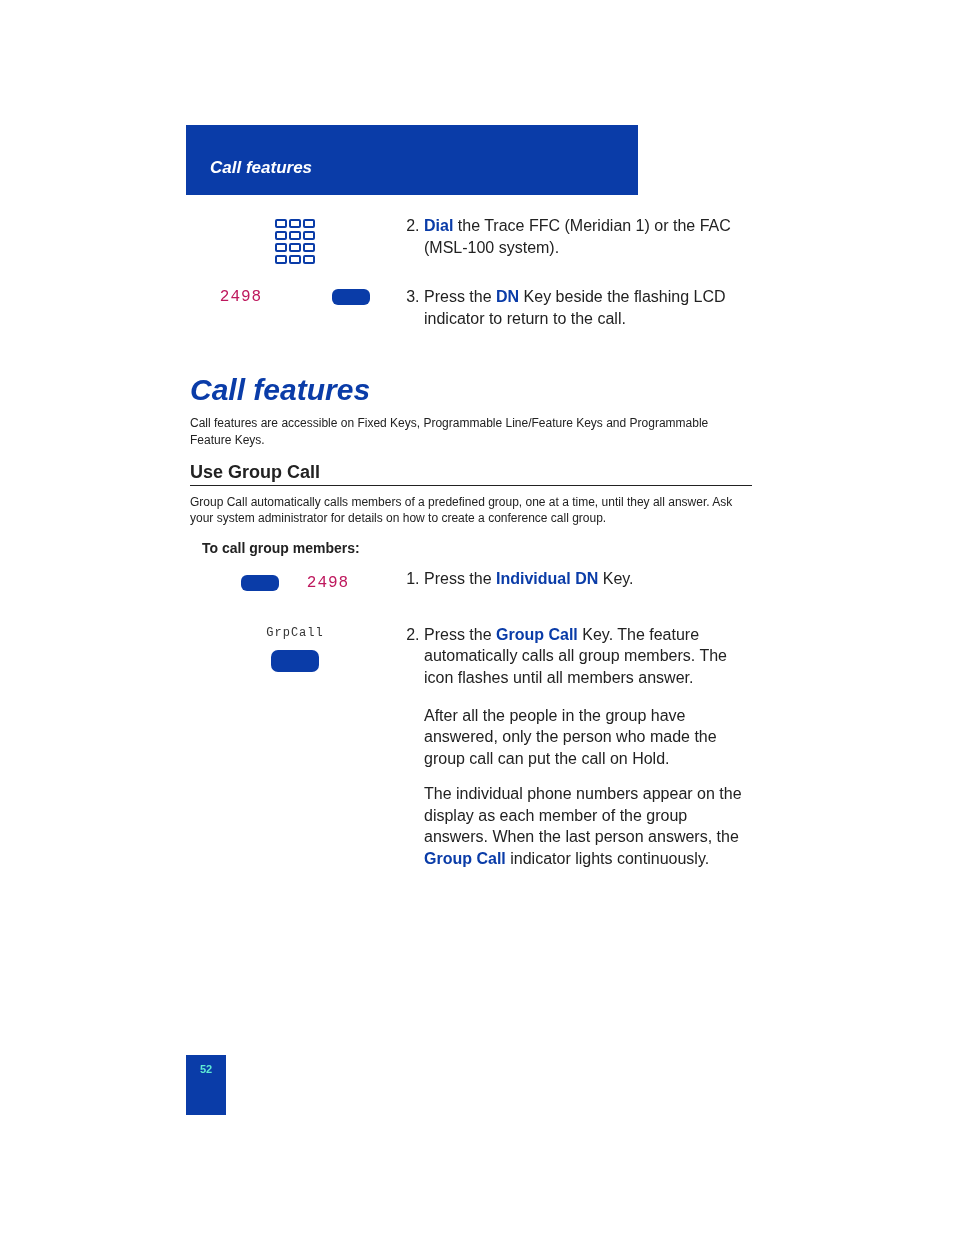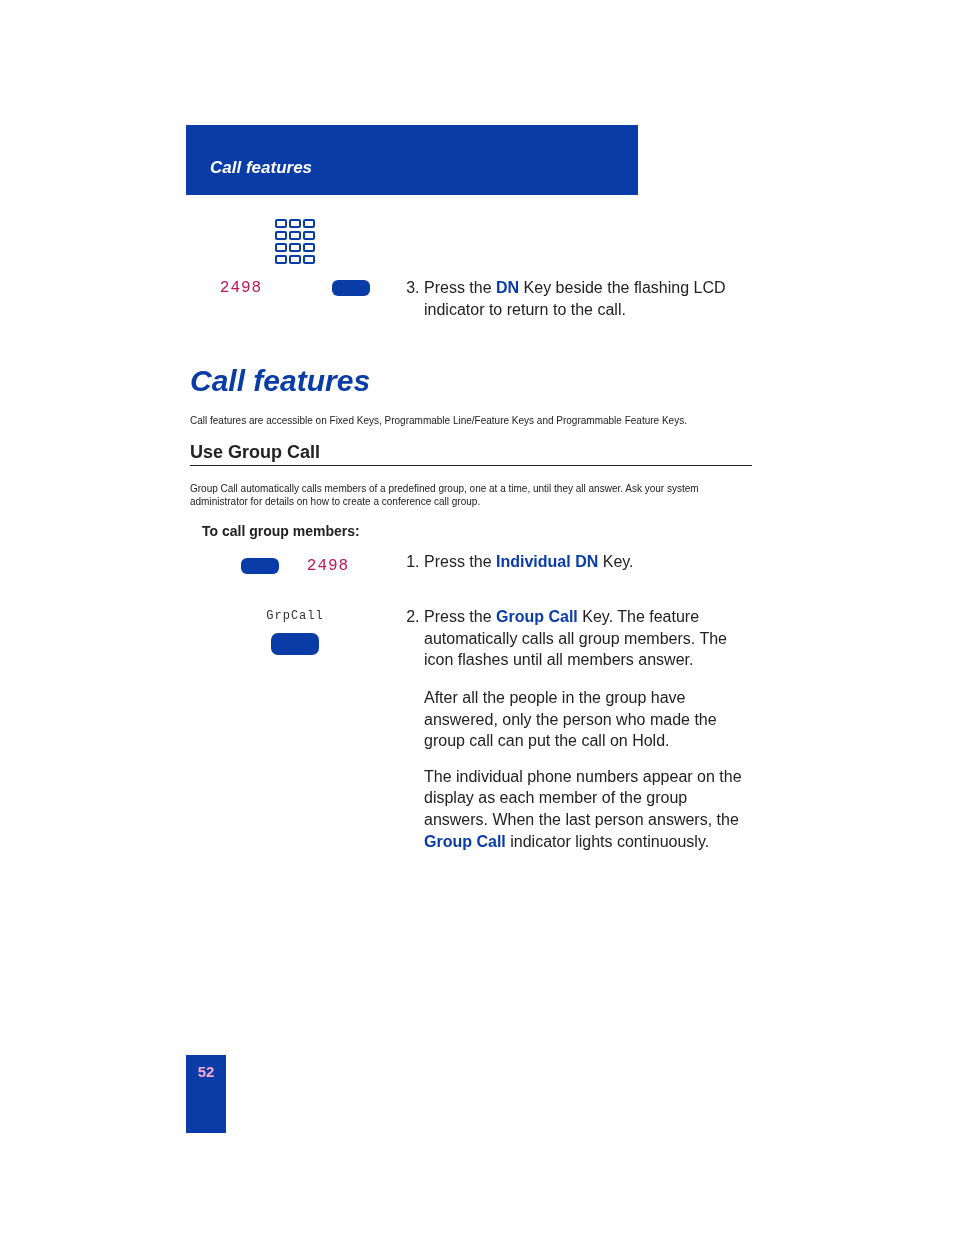--- a/index.html
+++ b/index.html
@@ -107,23 +107,23 @@
   }
 
   h1.section-title {
     color: #0a3ca8;
     font-size: 30px;
     font-weight: bold;
     font-style: italic;
     margin: 28px 0 6px 0;
   }
   .body-text {
-    font-size: 10px;
+    font-size: 12px;
     line-height: 1.35;
-    margin: 16px 0 14px 0;
+    margin: 8px 0 14px 0;
   }
   h2.subsection {
     font-size: 18px;
     font-weight: bold;
     margin: 10px 0 2px 0;
     padding-bottom: 2px;
     border-bottom: 1px solid #222;
   }
   .lead-in {
     font-size: 14px;
@@ -169,25 +169,25 @@
     font-size: 16px;
     line-height: 1.35;
     padding-left: 24px;
   }
 
   .page-number-box {
     position: absolute;
     left: 186px;
     top: 1055px;
     width: 40px;
-    height: 78px;
-    background: #0a3ca8;
-    color: #f9a8d4;
-    font-weight: bold;
-    font-size: 15px;
+    height: 60px;
+    background: #0a3ca8;
+    color: #5eead4;
+    font-weight: bold;
+    font-size: 11px;
     display: flex;
     align-items: flex-start;
     justify-content: center;
     padding-top: 8px;
     box-sizing: border-box;
   }
 </style>
 </head>
 <body>
 
@@ -207,20 +207,27 @@
           <div></div>
             <div></div>
             <div></div>
           <div></div>
             <div></div>
             <div></div>
           <div></div>
             <div></div>
             <div></div>
         </div>
+      </div>
+      <div class="right-text">
+        <ol class="steps" start="2">
+          <li>
+            <span class="kw">Dial</span><span> the Trace FFC (Meridian 1) or the FAC (MSL-100 system).</span>
+          </li>
+        </ol>
       </div>
     </div>
 
     <div class="two-col">
       <div class="left-vis">
         <div class="dn-row">
           <span class="dn-label">2498</span>
           <div class="key-btn"></div>
         </div>
       </div>

